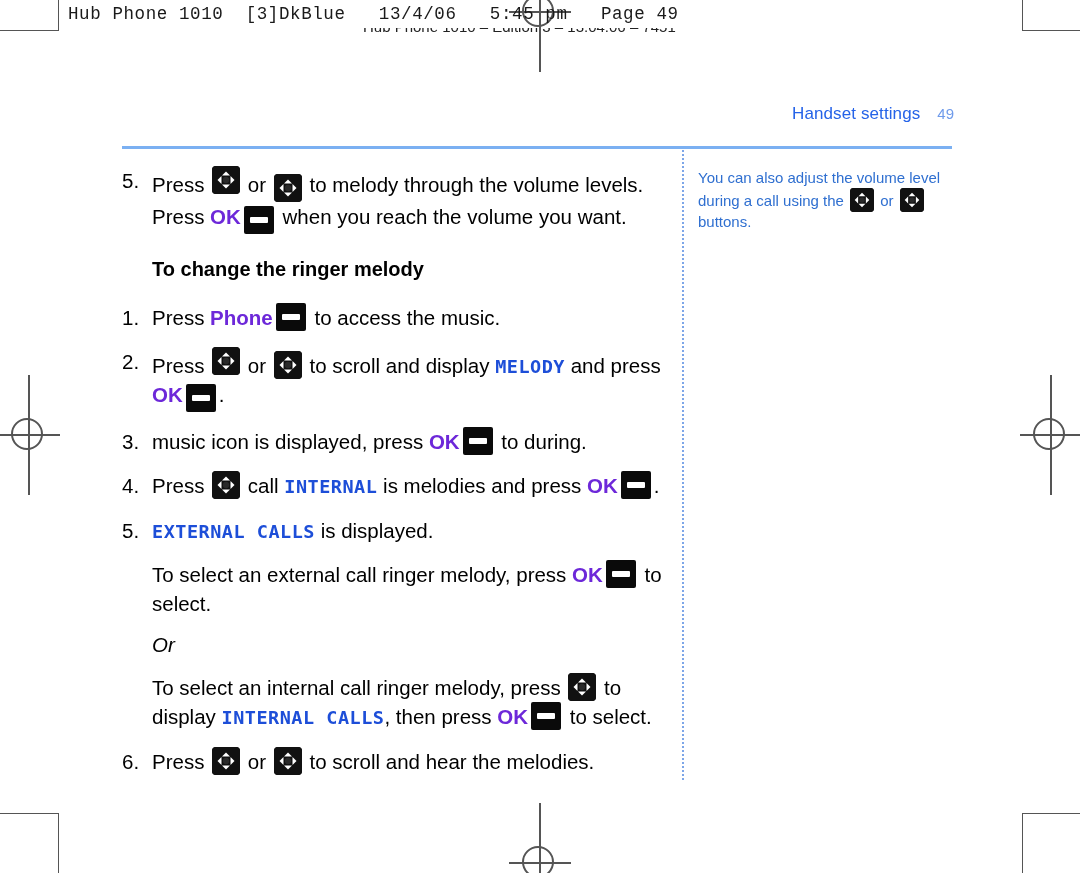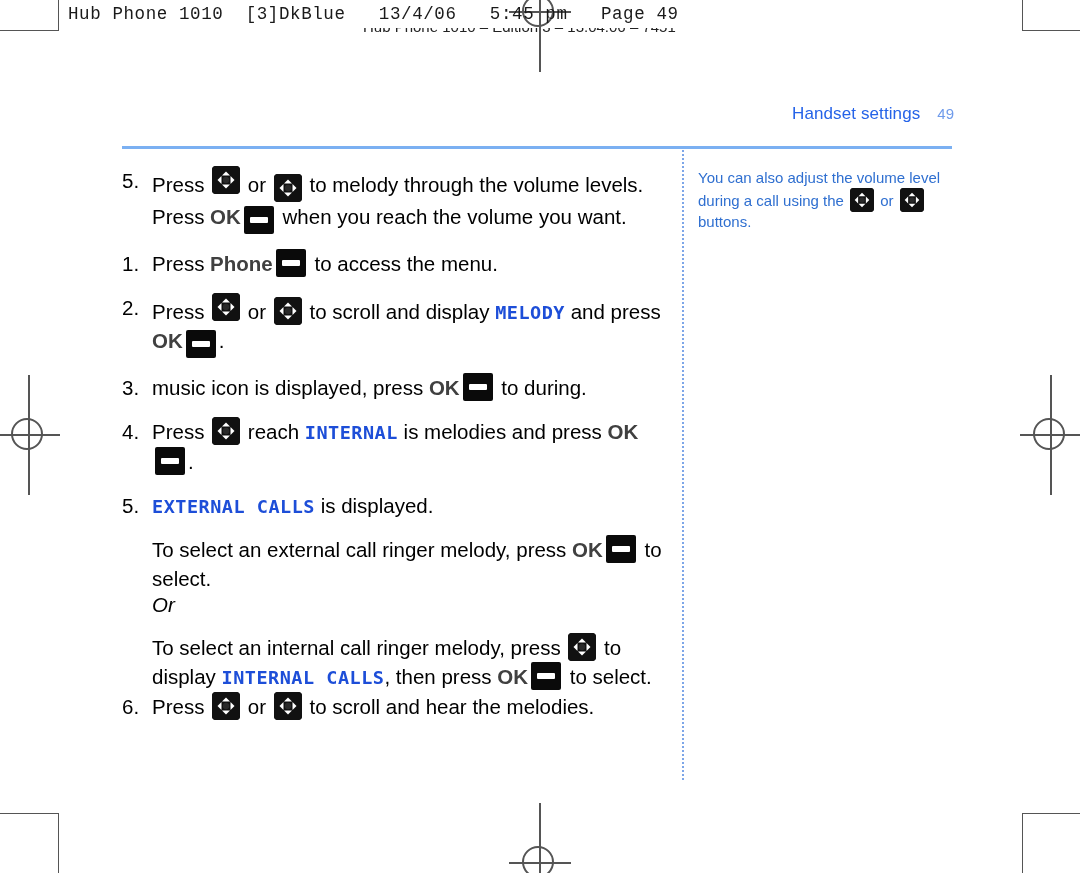--- a/index.html
+++ b/index.html
@@ -129,39 +129,40 @@
     width: 30px;
     flex: 0 0 30px;
     text-align: left;
   }
   .step .body { flex: 1 1 auto; }
 
   .para {
     font-size: 20.5px;
     line-height: 1.42;
     margin-left: 30px;
+    margin-bottom: 15px;
   }
   .para.tight { }
 
   .sub-head {
     font-size: 20px;
     font-weight: bold;
     margin-left: 30px;
     margin-top: 24px;
     margin-bottom: 22px;
   }
 
   .or-word {
     font-style: italic;
     font-size: 20.5px;
     margin-left: 30px;
     margin-bottom: 16px;
   }
 
-  .blue { color: #404040; font-weight: bold; }
+  .blue { color: #6d28d9; font-weight: bold; }
 
   .lcd {
     color: #1d4ed8;
     font-family: "DejaVu Sans Mono", monospace;
     font-size: 18.5px;
     letter-spacing: 0.5px;
     font-weight: bold;
   }
 
   
@@ -254,24 +255,25 @@
             </svg></span><span> or </span><span class="key key-nav key-drop"><svg width="28" height="28" viewBox="0 0 28 28">
               <rect width="28" height="28" rx="4" fill="#111"></rect>
               <path d="M14 5.5 l4 4 h-8 z" fill="#fff"></path>
               <path d="M14 22.5 l4 -4 h-8 z" fill="#fff"></path>
               <path d="M5.5 14 l4 -4 v8 z" fill="#fff"></path>
               <path d="M22.5 14 l-4 -4 v8 z" fill="#fff"></path>
               <circle cx="14" cy="14" r="3.2" fill="#2a2a2a"></circle>
             </svg></span><span> to melody through the volume levels.</span><br><span>Press </span><span class="blue">OK</span><span class="key key-ok key-drop"><span class="bar"></span></span><span> when you reach the volume you want.</span></span>
     </div>
 
+    <div class="sub-head">To change the ringer melody</div>
 
     <div class="step">
       <span class="num">1.</span>
-      <span class="body"><span>Press </span><span class="blue">Phone</span><span class="key key-ok"><span class="bar"></span></span><span> to access the menu.</span></span>
+      <span class="body"><span>Press </span><span class="blue">Phone</span><span class="key key-ok"><span class="bar"></span></span><span> to access the music.</span></span>
     </div>
 
     <div class="step">
       <span class="num">2.</span>
       <span class="body"><span>Press </span><span class="key key-nav key-raise"><svg width="28" height="28" viewBox="0 0 28 28">
               <rect width="28" height="28" rx="4" fill="#111"></rect>
               <path d="M14 5.5 l4 4 h-8 z" fill="#fff"></path>
               <path d="M14 22.5 l4 -4 h-8 z" fill="#fff"></path>
               <path d="M5.5 14 l4 -4 v8 z" fill="#fff"></path>
               <path d="M22.5 14 l-4 -4 v8 z" fill="#fff"></path>
@@ -293,21 +295,21 @@
 
     <div class="step">
       <span class="num">4.</span>
       <span class="body"><span>Press </span><span class="key key-nav"><svg width="28" height="28" viewBox="0 0 28 28">
               <rect width="28" height="28" rx="4" fill="#111"></rect>
               <path d="M14 5.5 l4 4 h-8 z" fill="#fff"></path>
               <path d="M14 22.5 l4 -4 h-8 z" fill="#fff"></path>
               <path d="M5.5 14 l4 -4 v8 z" fill="#fff"></path>
               <path d="M22.5 14 l-4 -4 v8 z" fill="#fff"></path>
               <circle cx="14" cy="14" r="3.2" fill="#2a2a2a"></circle>
-            </svg></span><span> reach </span><span class="lcd">INTERNAL</span><span> is melodies and press </span><span class="blue">OK</span><span class="key key-ok"><span class="bar"></span></span><span>.</span></span>
+            </svg></span><span> call </span><span class="lcd">INTERNAL</span><span> is melodies and press </span><span class="blue">OK</span><span class="key key-ok"><span class="bar"></span></span><span>.</span></span>
     </div>
 
     <div class="step">
       <span class="num">5.</span>
       <span class="body"><span class="lcd">EXTERNAL CALLS</span><span> is displayed.</span></span>
     </div>
 
     <div class="para"><span>To select an external call ringer melody, press </span><span class="blue">OK</span><span class="key key-ok"><span class="bar"></span></span><span> to select.</span></div>
 
     <div class="or-word">Or</div>

